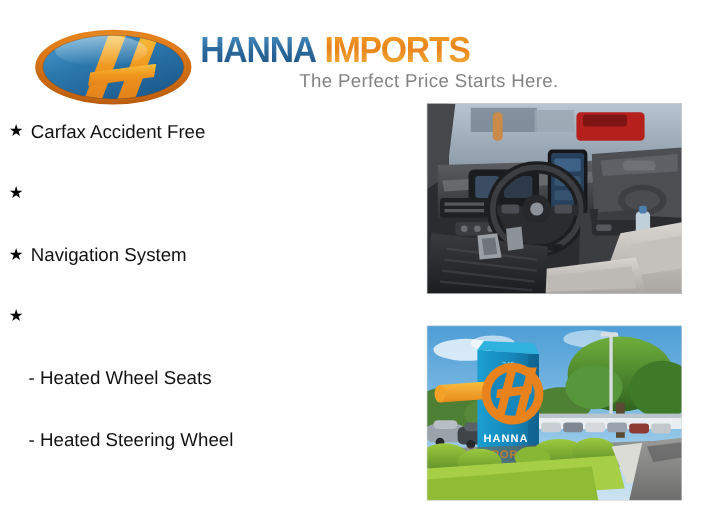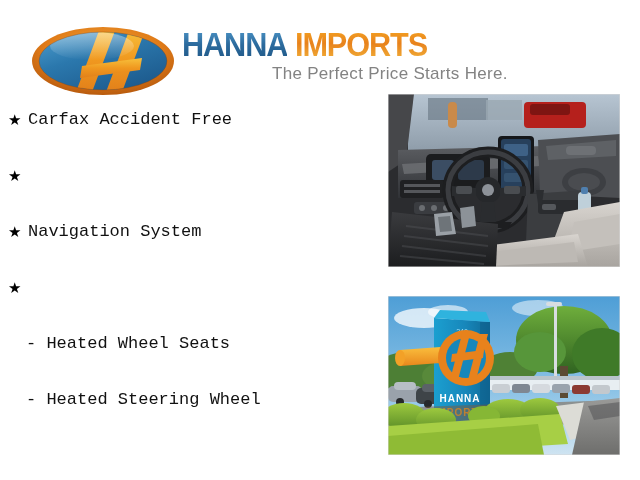--- a/index.html
+++ b/index.html
@@ -110,21 +110,20 @@
     color: #000000;
     line-height: 56px;
   }
   .feature-label {
     position: absolute;
     left: 28px;
     top: 0;
     font-size: 17px;
     color: #111111;
     line-height: 56px;
-    font-family: Liberation Mono, monospace;
   }
   .feature-row.sub .feature-label {
     left: 26px;
   }
 
   
   .photo {
     position: absolute;
     overflow: hidden;
     background: #cfcfcf;

